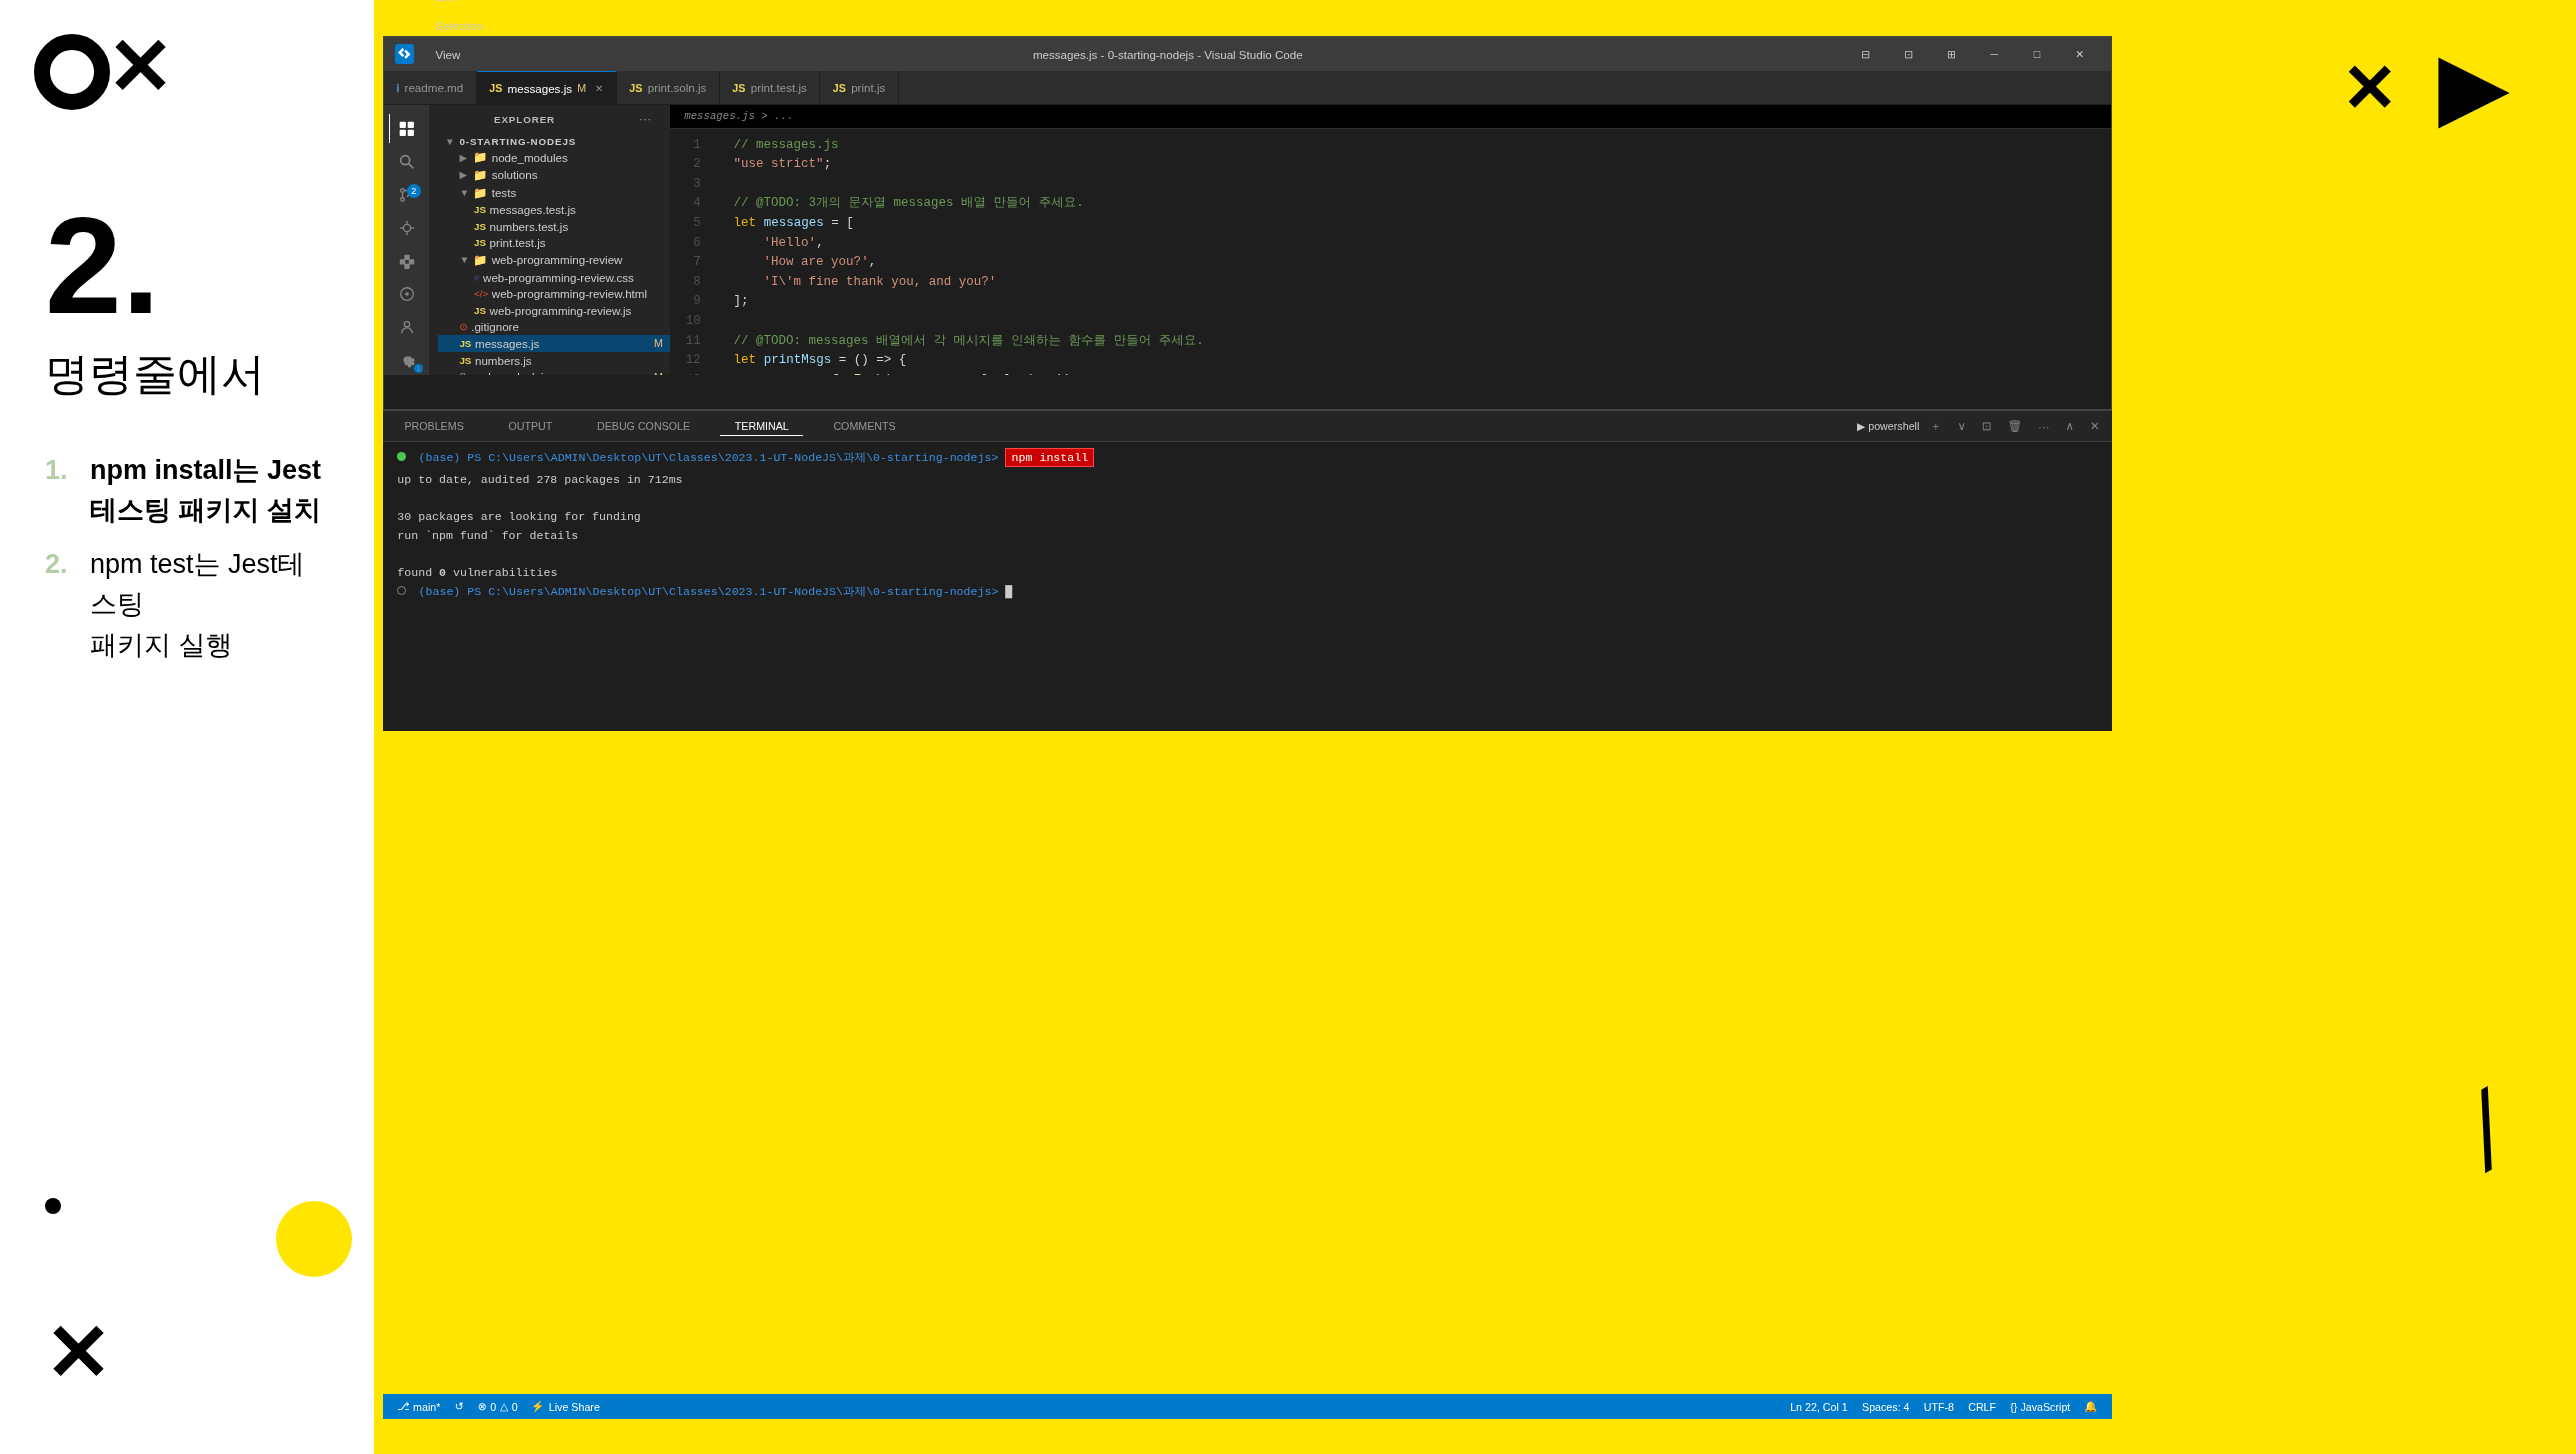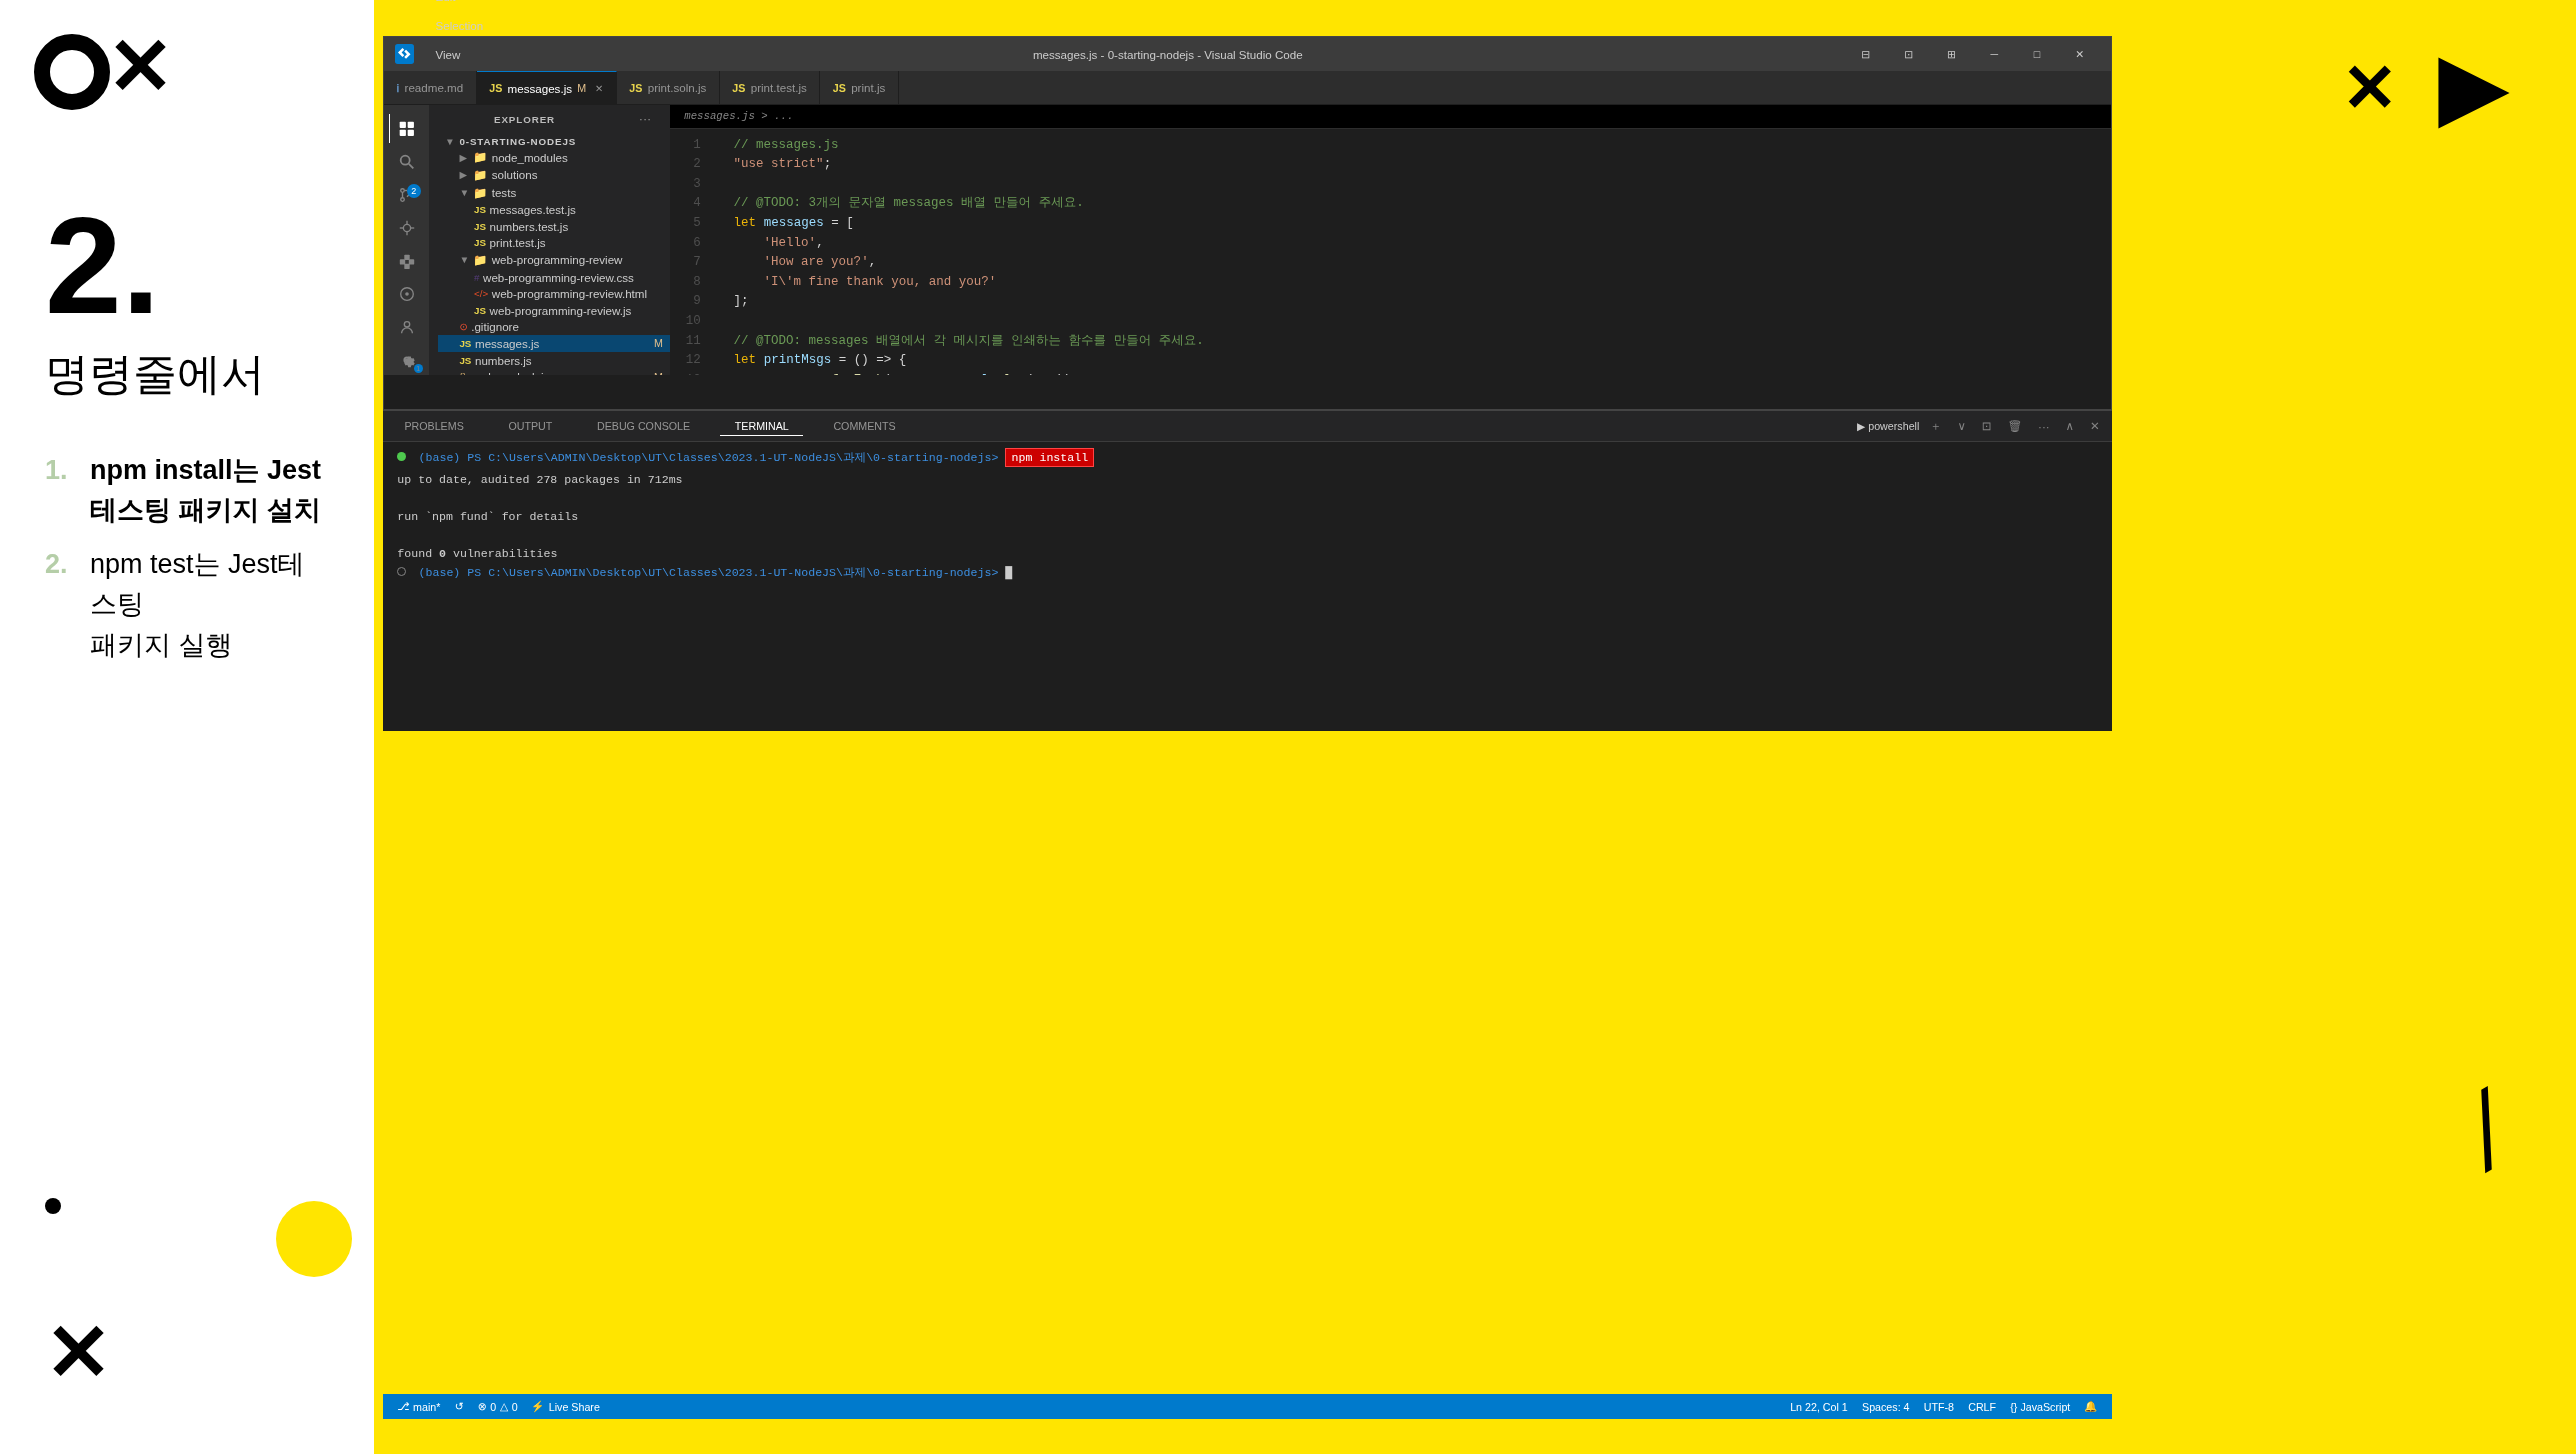--- a/index.html
+++ b/index.html
@@ -701,20 +701,21 @@
     </div>
   </div>
   <div class="terminal-content">
     <div>
       <span class="terminal-dot-green"></span>
       <span class="terminal-path">(base) PS C:\Users\ADMIN\Desktop\UT\Classes\2023.1-UT-NodeJS\과제\0-starting-nodejs&gt;</span>
       <span style="background:#cc0000; color:#fff; padding:1.8px 5.3px; border: 1.8px solid #ff4444;"> npm install </span>
     </div>
     <div style="margin-top: 3.6px;">up to date, audited 278 packages in 712ms</div>
     <div>&nbsp;</div>
+    <div>30 packages are looking for funding</div>
     <div>  run `npm fund` for details</div>
     <div>&nbsp;</div>
     <div>
       <span>found </span><span style="font-weight:bold;">0</span><span> vulnerabilities</span>
     </div>
     <div>
       <span class="terminal-dot-empty"></span>
       <span class="terminal-path">(base) PS C:\Users\ADMIN\Desktop\UT\Classes\2023.1-UT-NodeJS\과제\0-starting-nodejs&gt;</span>
       <span style="animation: blink 1s infinite;">█</span>
     </div>

